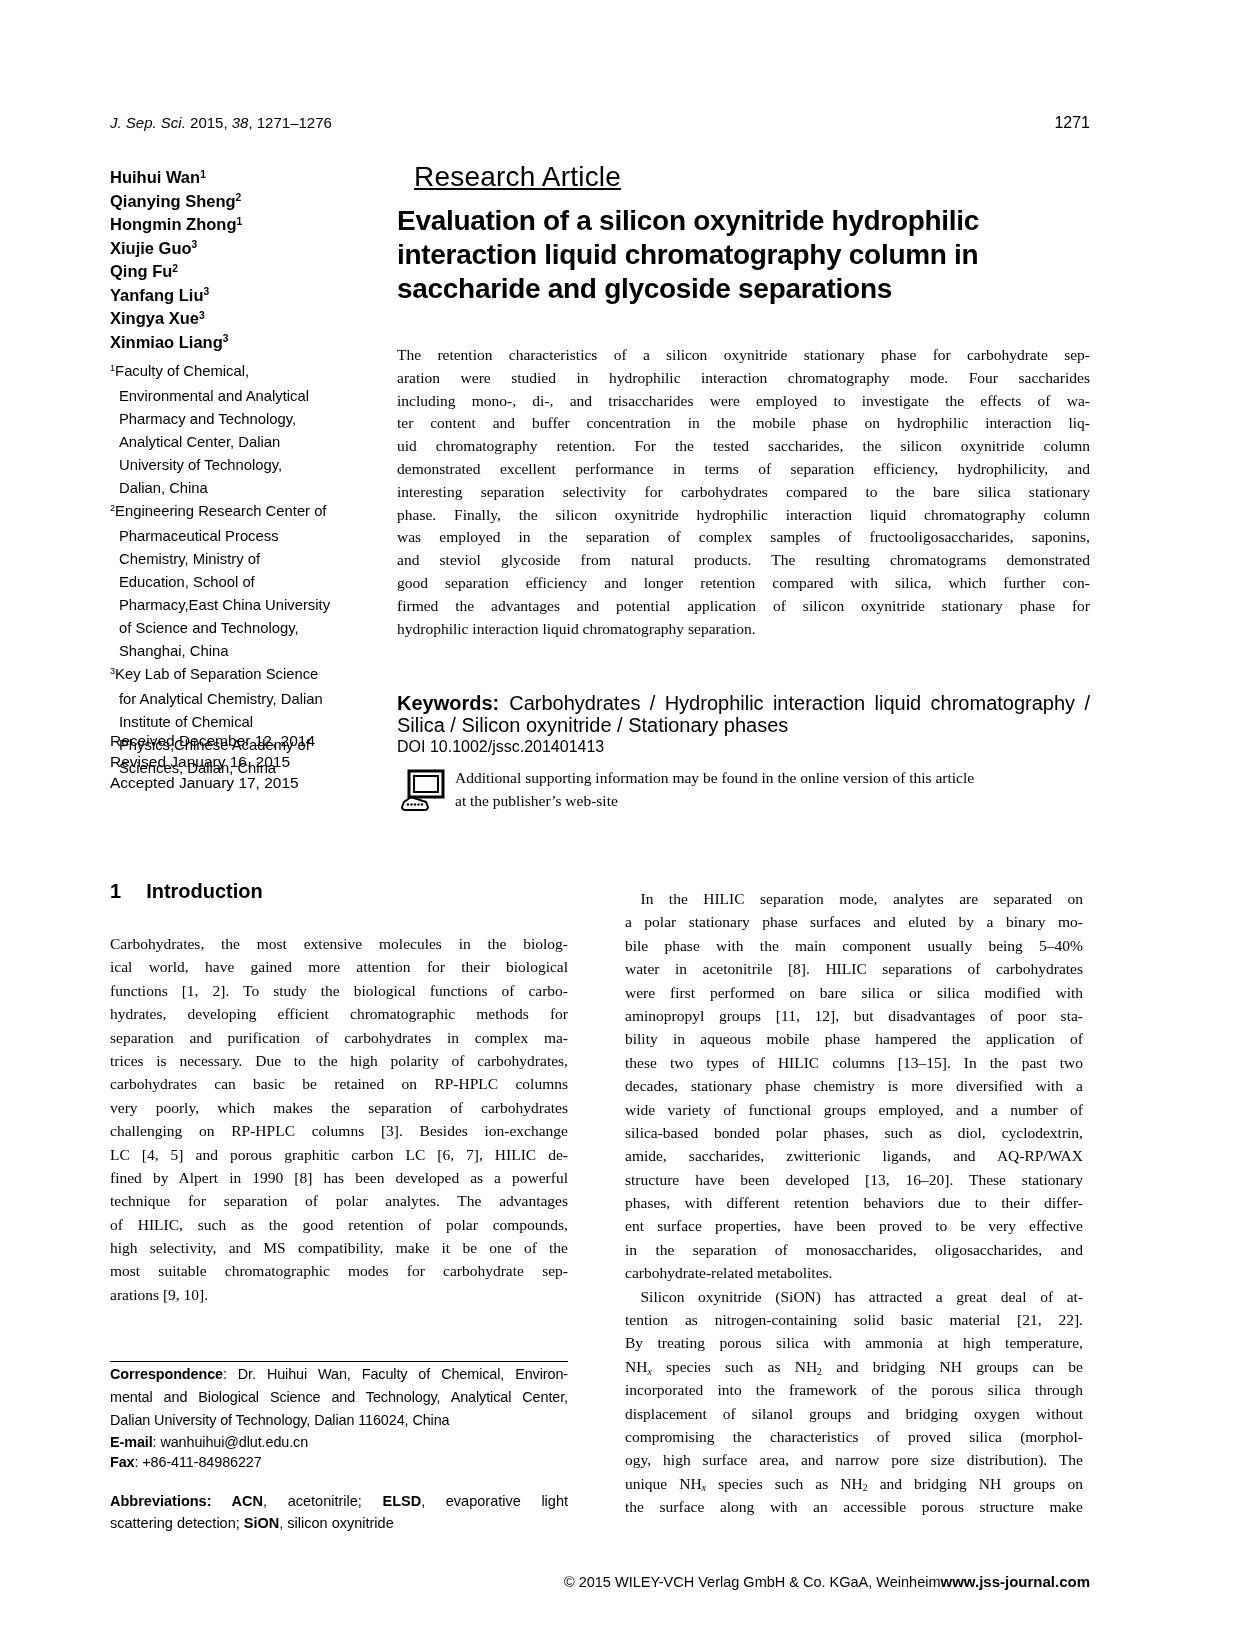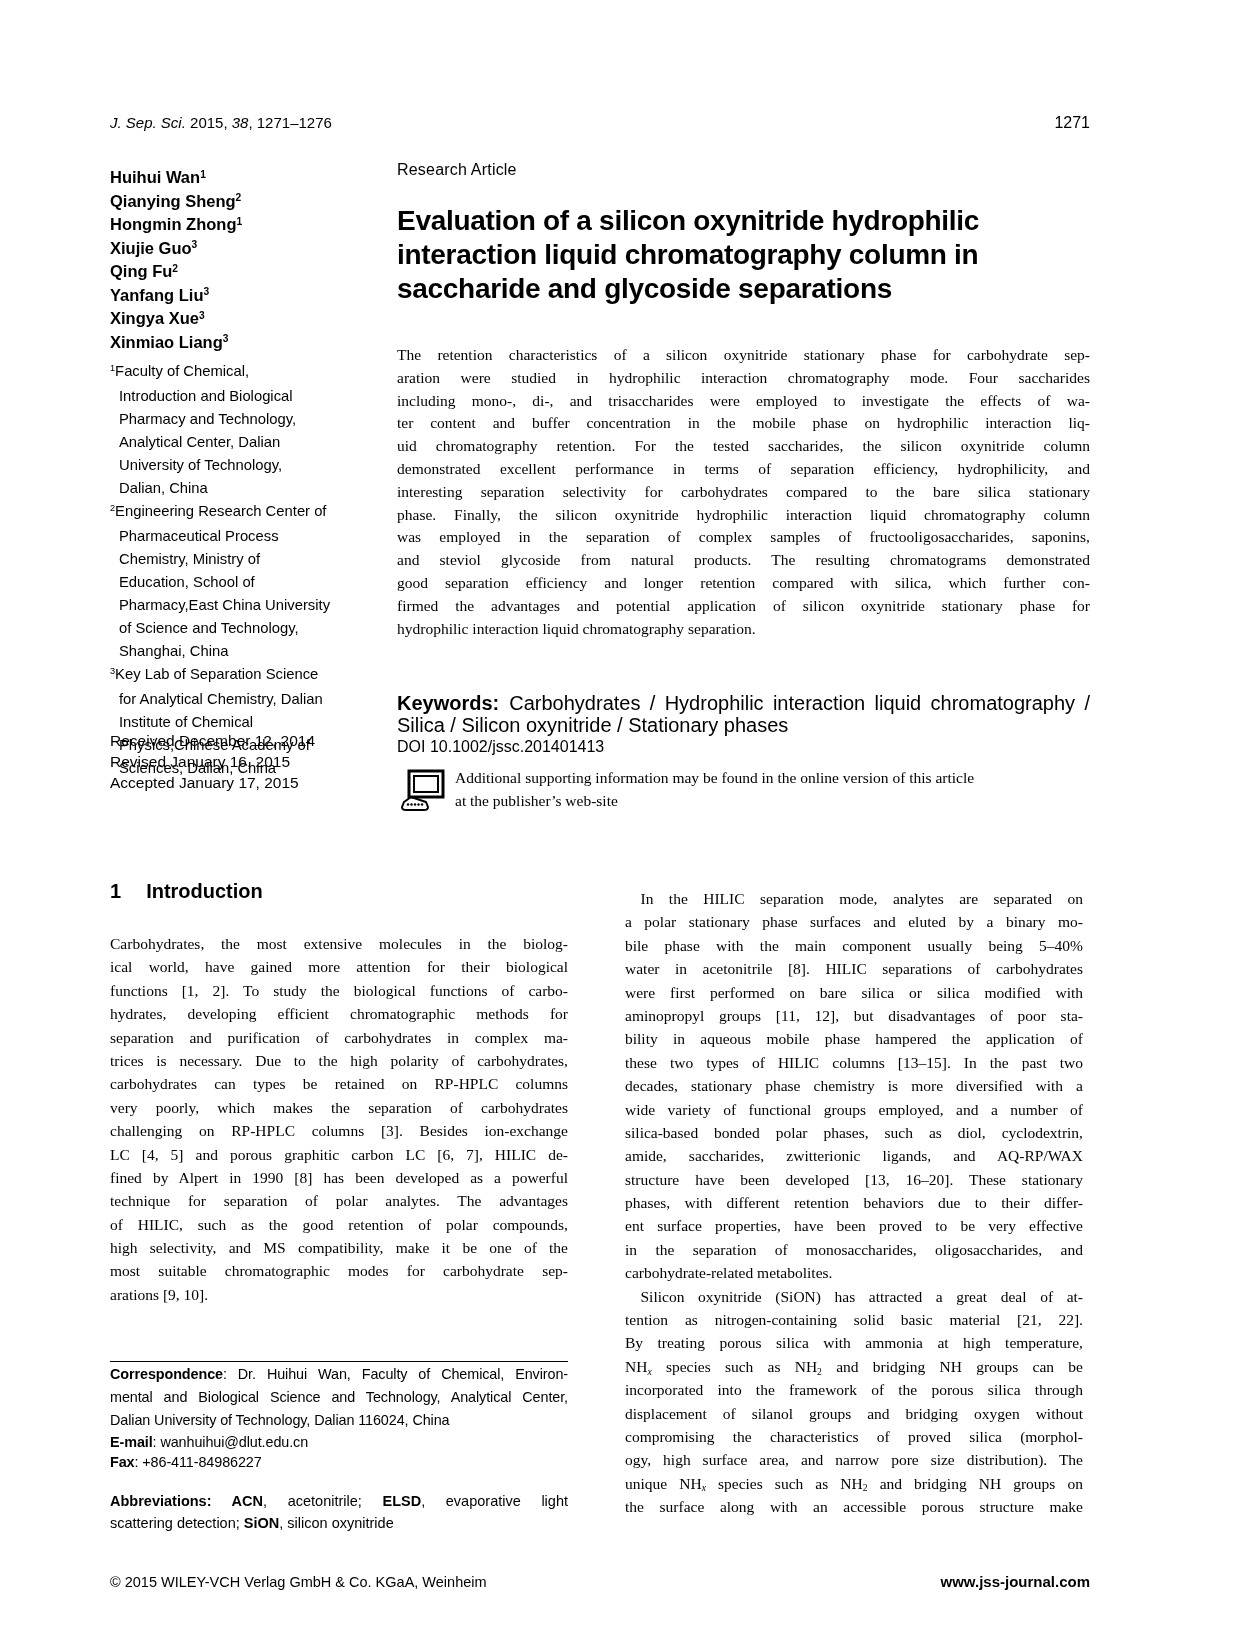--- a/index.html
+++ b/index.html
@@ -34,22 +34,22 @@
     position:absolute; left:110px; top:336px; width:288px;
     font-size:14.8px; --lh:18.2px;
   }
   .aff { padding-left:9px; }
   .aff .tl:first-child { text-indent:-9px; }
   .dates {
     position:absolute; left:110px; top:706px; width:288px;
     font-size:15.5px; line-height:21px;
   }
   .kicker {
-    position:absolute; left:397px; top:137px; width:693px;
-    font-size:16px; letter-spacing:0.2px;
+    position:absolute; left:414px; top:137px; width:693px;
+    font-size:28px; letter-spacing:0.2px;text-decoration:underline;
   }
   .title {
     position:absolute; left:397px; top:180px; width:700px;
     font-size:28px; font-weight:bold; --lh:34px; letter-spacing:-0.3px;
   }
   .title .tl { white-space:nowrap; }
   .abstract {
     position:absolute; left:397px; top:320px; width:693px;
     font-size:15.5px; --lh:22.8px;
   }
@@ -78,21 +78,21 @@
     border-top:1.5px solid #000; padding-top:1px;
     font-size:14.4px; --lh:20.3px; letter-spacing:-0.1px;
   }
   .corr-extra { line-height:20.3px; }
   .abbreviations {
     position:absolute; left:110px; top:1467px; width:458px;
     font-size:14.5px; --lh:21.8px;
   }
   .footer {
     position:absolute; left:110px; top:1549px; width:980px;
-    display:flex; justify-content:space-between; align-items:baseline;
+    display:flex; justify-content:flex-end; align-items:baseline;
     font-size:14.5px;
   }
   .footer .site { font-weight:bold; font-size:15px; }
 </style>
 </head>
 <body>
 
 <div class="page">
 
   <div class="running-head">
@@ -107,21 +107,21 @@
       <div class="tl">Xiujie Guo<sup>3</sup></div>
       <div class="tl">Qing Fu<sup>2</sup></div>
       <div class="tl">Yanfang Liu<sup>3</sup></div>
       <div class="tl">Xingya Xue<sup>3</sup></div>
       <div class="tl">Xinmiao Liang<sup>3</sup></div>
     </div>
 
   <div class="affiliations sans">
     <div class="aff lines">
         <div class="tl"><sup>1</sup>Faculty of Chemical,</div>
-        <div class="tl">Introduction and Biological</div>
+        <div class="tl">Environmental and Analytical</div>
         <div class="tl">Pharmacy and Technology,</div>
         <div class="tl">Analytical Center, Dalian</div>
         <div class="tl">University of Technology,</div>
         <div class="tl">Dalian, China</div>
       </div>
     <div class="aff lines">
         <div class="tl"><sup>2</sup>Engineering Research Center of</div>
         <div class="tl">Pharmaceutical Process</div>
         <div class="tl">Chemistry, Ministry of</div>
         <div class="tl">Education, School of</div>
@@ -199,21 +199,21 @@
     <span>Introduction</span>
   </div>
 
   <div class="col col-left lines serif">
       <div class="tl tl-j">Carbohydrates, the most extensive molecules in the biolog-</div>
       <div class="tl tl-j">ical world, have gained more attention for their biological</div>
       <div class="tl tl-j">functions [1, 2]. To study the biological functions of carbo-</div>
       <div class="tl tl-j">hydrates, developing efficient chromatographic methods for</div>
       <div class="tl tl-j">separation and purification of carbohydrates in complex ma-</div>
       <div class="tl tl-j">trices is necessary. Due to the high polarity of carbohydrates,</div>
-      <div class="tl tl-j">carbohydrates can types be retained on RP-HPLC columns</div>
+      <div class="tl tl-j">carbohydrates can basic be retained on RP-HPLC columns</div>
       <div class="tl tl-j">very poorly, which makes the separation of carbohydrates</div>
       <div class="tl tl-j">challenging on RP-HPLC columns [3]. Besides ion-exchange</div>
       <div class="tl tl-j">LC [4, 5] and porous graphitic carbon LC [6, 7], HILIC de-</div>
       <div class="tl tl-j">fined by Alpert in 1990 [8] has been developed as a powerful</div>
       <div class="tl tl-j">technique for separation of polar analytes. The advantages</div>
       <div class="tl tl-j">of HILIC, such as the good retention of polar compounds,</div>
       <div class="tl tl-j">high selectivity, and MS compatibility, make it be one of the</div>
       <div class="tl tl-j">most suitable chromatographic modes for carbohydrate sep-</div>
       <div class="tl">arations [9, 10].</div>
     </div>

